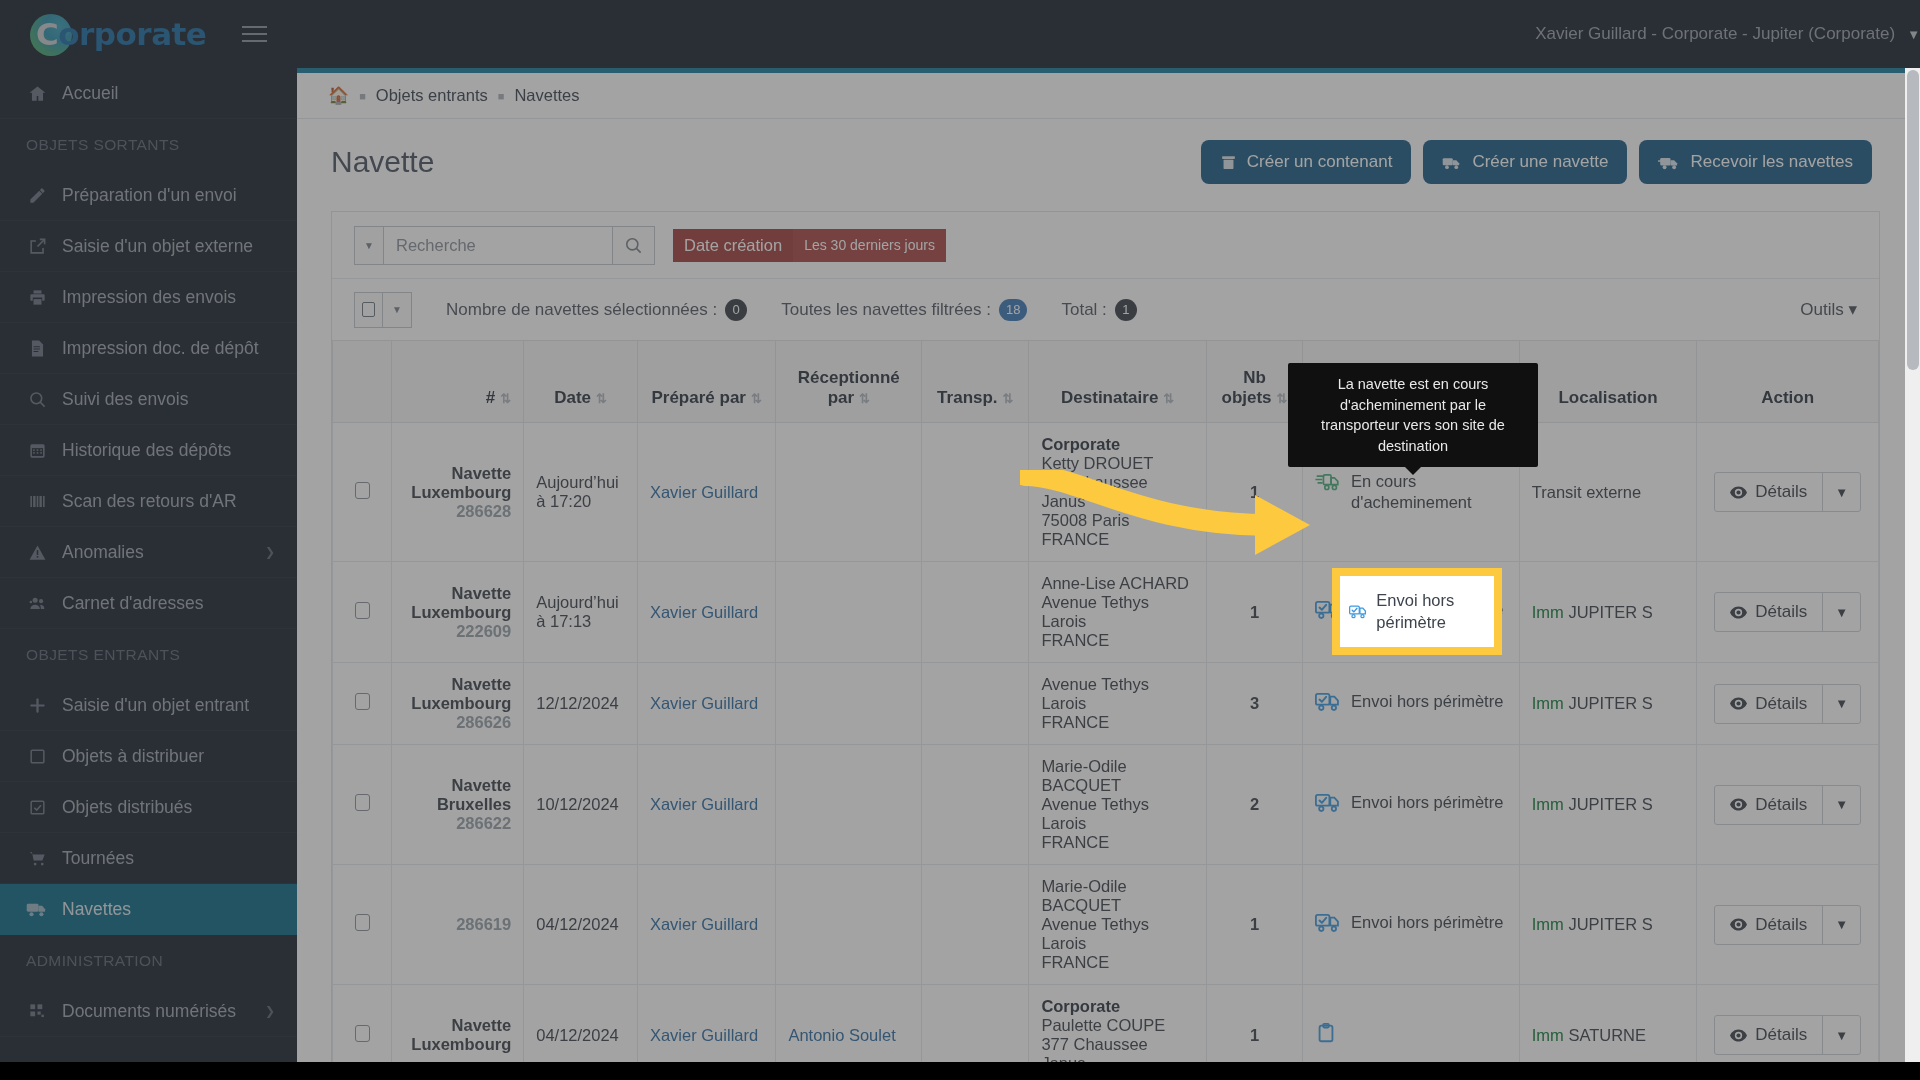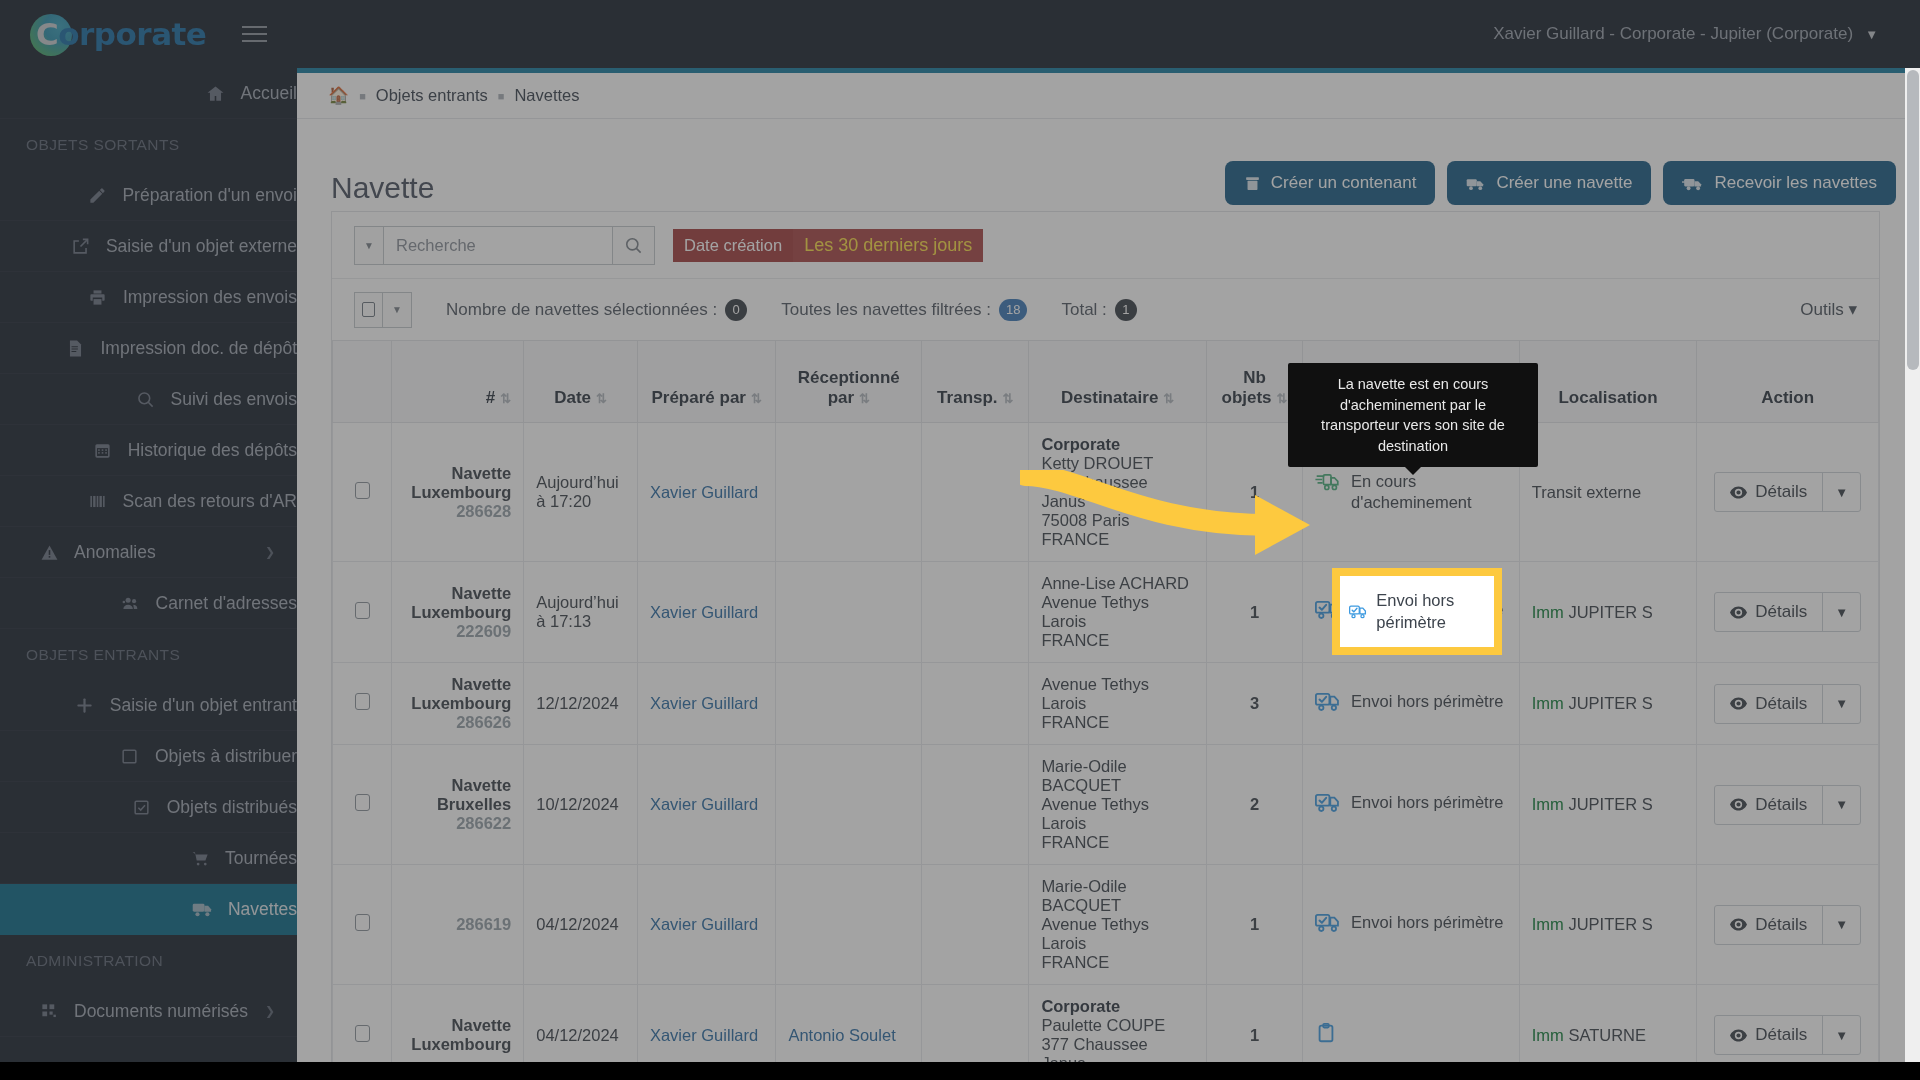--- a/index.html
+++ b/index.html
@@ -36,42 +36,42 @@
     font-family: "DejaVu Sans", sans-serif;
   }
   .logo-text .c1 { color: #c9ccd0; }
   #hamburger {
     margin-left: 14px; display: flex; flex-direction: column; gap: 5px;
     cursor: pointer; padding: 6px;
   }
   #hamburger span { display:block; width: 25px; height: 2px; background: #8d949e; }
 
   #userbox {
-    margin-left: auto; margin-right: 42px;
+    margin-left: auto; 
     color: #9aa2ad; font-size: 17px;
     display: flex; align-items: center; gap: 12px; cursor: pointer;
   }
   .caret-down { font-size: 13px; color: #c3c8ce; }
 
   
   #accentline {
     position: absolute; top: 68px; left: 297px; width: 1623px; height: 5px;
     background: #1a7ea0; z-index: 29;
   }
 
   
   #sidebar {
     position: absolute; top: 68px; left: 0; width: 297px; height: 1012px;
     background: #1c2430;
     z-index: 28; overflow: hidden;
   }
   .nav-item {
     height: 51px; display: flex; align-items: center; gap: 14px;
-    padding-left: 38px; color: #9fa7b2; font-size: 17.5px;
-    border-bottom: 1px solid #222b38; cursor: pointer; position: relative; justify-content: flex-end;
+    padding-left: 26px; color: #9fa7b2; font-size: 17.5px;
+    border-bottom: 1px solid #222b38; cursor: pointer; position: relative;
   }
   .nav-item.active { background: #0c6b89; color: #dfe5ea; border-bottom-color: #0c6b89; }
   .nav-item .nav-ico {
     width: 22px; display: flex; align-items: center; justify-content: center;
     color: #6d7685; flex: 0 0 22px;
   }
   .nav-item.active .nav-ico { color: #9fb6c2; }
   .nav-item .chev-right { margin-left: auto; margin-right: 22px; font-size: 12px; color: #5d6775; }
   .nav-section {
     height: 51px; display: flex; align-items: center; padding-left: 26px;
@@ -86,22 +86,22 @@
   #breadcrumb {
     height: 46px; display: flex; align-items: center; gap: 10px;
     padding-left: 31px; color: #3b4450; font-size: 16.5px;
     border-bottom: 1px solid #e4e7ea;
   }
   #breadcrumb .sep { color: #aab0b8; font-size: 11px; }
   #breadcrumb .home-ico { color: #3b4450; font-size: 17px; }
   #breadcrumb .crumb { color: #3b4450; cursor: pointer; }
 
   #pagehead {
-    height: 86px; display: flex; align-items: flex-end;
-    padding: 0 24px 0 34px;
+    height: 86px; display: flex; align-items: center;
+    padding: 0 48px 0 34px;
   }
   #pagetitle { font-size: 30px; color: #4a5260; font-weight: 400; }
   #headbtns { margin-left: auto; display: flex; gap: 12px; }
   .btn-primary {
     background: #1b5d86; color: #ffffff; border: none;
     height: 44px; padding: 0 19px; font-size: 17px;
     display: flex; align-items: center; gap: 10px;
     cursor: pointer; border-radius: 8px;
     font-family: "Liberation Sans", sans-serif;
   }
@@ -128,21 +128,21 @@
     width: 42px; height: 39px; border: 1px solid #c3c8cd; border-left: none;
     background: #fbfbfb; display:flex; align-items:center; justify-content:center;
     cursor: pointer;
   }
   .tagpill { display: flex; margin-left: 18px; height: 33px; }
   .tagpill .tleft {
     background: #a33f3f; color: #fff; font-size: 16.5px;
     padding: 0 11px; display:flex; align-items:center;
   }
   .tagpill .tright {
-    background: #a94646; color: #fde047; font-size: 18px;
+    background: #a94646; color: #ffffff; font-size: 14px;
     padding: 0 11px; display:flex; align-items:center;
   }
 
   #countrow {
     height: 62px; display: flex; align-items: center; padding: 0 22px;
     border-top: 1px solid #e8eaec;
     color: #525a64; font-size: 17px; gap: 0;
   }
   .cb-box {
     width: 29px; height: 36px; border: 1px solid #c3c8cd; background: #fbfbfb;

